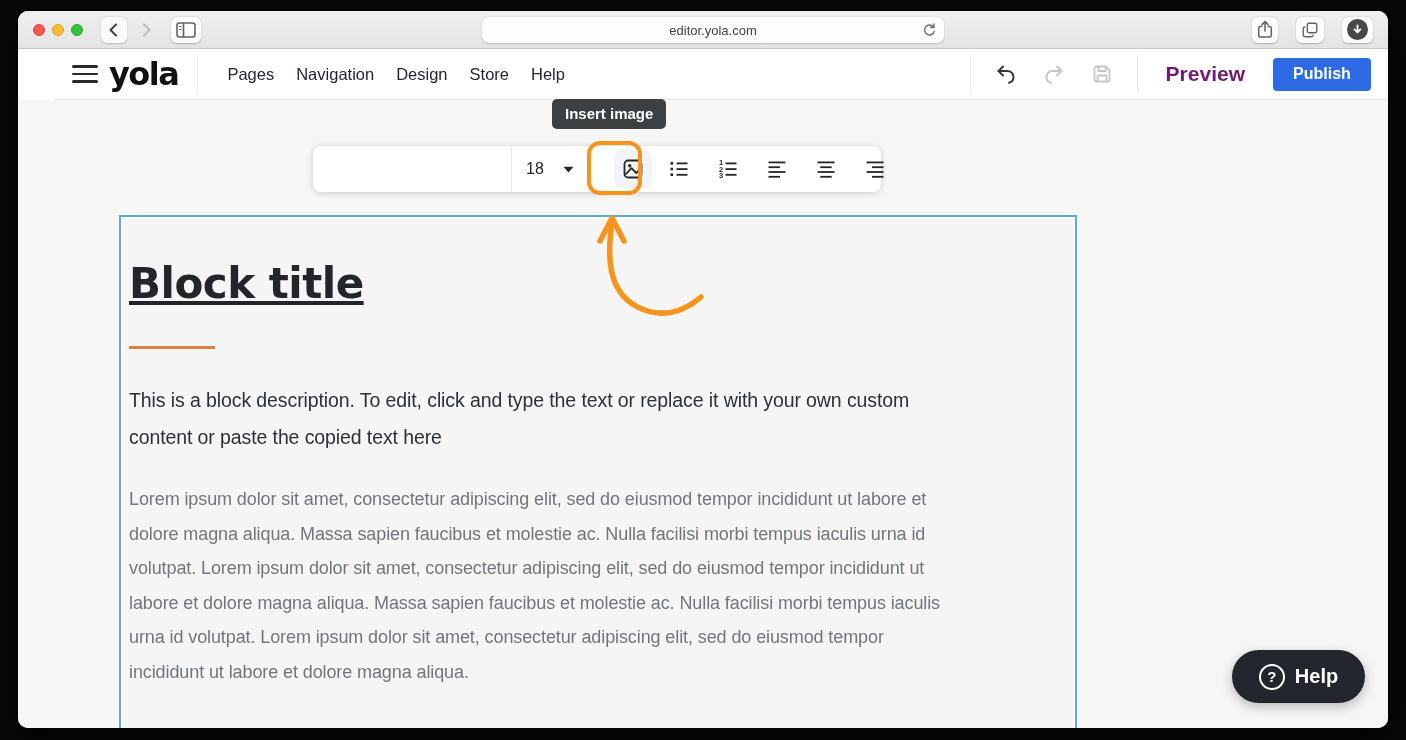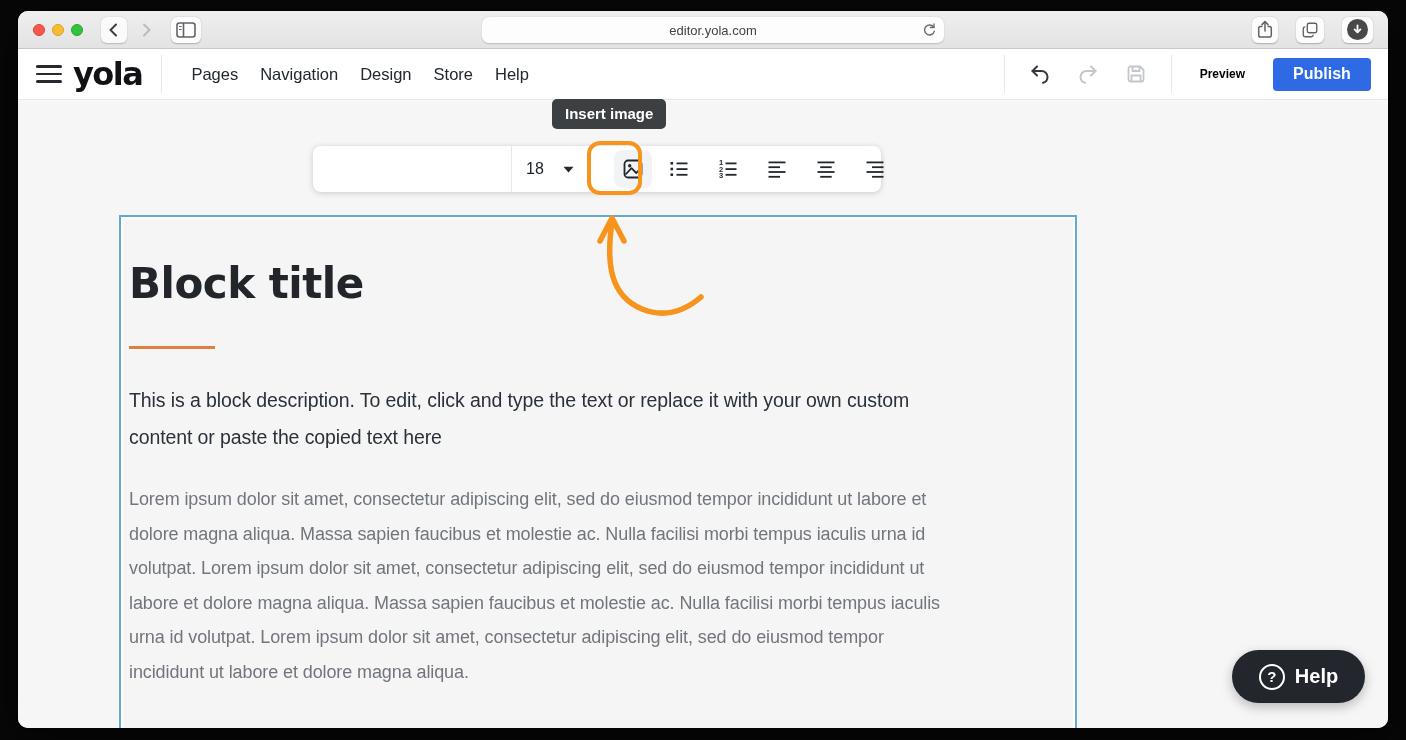--- a/index.html
+++ b/index.html
@@ -40,38 +40,38 @@
     display:flex; align-items:center; justify-content:center;
     font-size:13px; color:#3f4347;
   }
   .urlbar .reload { position:absolute; right:7px; top:4.5px; color:#6a6e72; }
   .chrome-right { margin-left:auto; display:flex; gap:18px; }
   .dl-circle { width:21px; height:21px; border-radius:50%; background:#48484a;
     display:flex; align-items:center; justify-content:center; color:#fff; }
   
   .app-header {
     height:51px; background:#fff; border-bottom:1px solid #e5e7ea;
-    display:flex; align-items:center; padding:0 17px 0 18px; position:relative;
+    display:flex; align-items:center; padding:0 17px 0 18px; position:relative;margin-left:36px;
   }
   .hamburger { width:26px; display:flex; flex-direction:column; gap:5px; cursor:pointer; }
   .hamburger i { display:block; height:2.5px; background:#26292e; border-radius:2px; }
   .brand { position:relative; margin-left:11px; font-family:"DejaVu Sans", sans-serif;
     font-weight:700; font-size:32px; letter-spacing:-1.5px; color:#111215; line-height:40px; padding-right:4px;}
   .flag { position:absolute; left:15px; top:21px; width:17px; height:11px;
     transform:rotate(-9deg) skewX(-10deg); border-radius:1.5px; overflow:hidden; }
   .flag .b { height:50%; background:#0f61c9; }
   .flag .y { height:50%; background:#ffd500; }
   .vdiv { width:1px; height:38px; background:#e5e7ea; }
   .vdiv.logo-div { margin-left:15px; }
   .main-nav { display:flex; gap:22px; margin-left:29px; font-size:16.5px; color:#22272e; }
   .main-nav span { cursor:pointer; }
   .header-right { margin-left:auto; display:flex; align-items:center; }
   .hist-icons { display:flex; align-items:center; gap:24px; margin:0 23px; }
   .icon-undo { color:#33383e; } .icon-redo, .icon-save { color:#c3c7cb; }
-  .preview { font-size:12px; font-weight:700; color:#000000; margin:0 28px; cursor:pointer; }
+  .preview { font-size:21px; font-weight:700; color:#701a75; margin:0 28px; cursor:pointer; }
   .publish {
     width:98px; height:33px; border:none; border-radius:4px; background:#2d6ae3;
     color:#fff; font-size:16px; font-weight:700; font-family:inherit; cursor:pointer;
   }
   
   .tooltip {
     position:absolute; left:534px; top:88px; height:30px; line-height:30px;
     background:#3c4043; color:#fff; border-radius:5px; padding:0 13px;
     font-size:15px; z-index:30;font-weight:bold;
   }
@@ -98,21 +98,21 @@
   
   .canvas { position:absolute; left:0; top:89px; width:1370px; height:628px;
     background:#f6f6f7; overflow:hidden; }
   .block {
     position:absolute; left:101px; top:115px; width:958px; height:540px;
     border:2px solid #61abd1; box-shadow:inset 0 0 0 2px #ffffff;
     background:#f5f5f6; padding:13px 8px 0 8px;
   }
   .superscript { font-size:17px; font-weight:700; color:#82888e; line-height:22px; }
   .block-title { margin-top:30px; font-family:"DejaVu Sans", sans-serif; font-weight:700;
-    font-size:42px; line-height:48px; color:#22262a; letter-spacing:-0.5px; }
+    font-size:42px; line-height:48px; color:#22262a; letter-spacing:-0.5px;text-decoration:underline; }
   .rule { margin-top:38px; width:86px; height:3px; background:#dd8040; }
   .desc { margin-top:33px; font-size:19.5px; line-height:37px; color:#2b3139;
     white-space:pre-line; letter-spacing:-0.1px; }
   .lorem { margin-top:26px; font-size:18px; line-height:34.5px; color:#71767c;
     white-space:pre-line; letter-spacing:-0.1px; }
   
   .help-pill {
     position:absolute; left:1214px; top:550px; width:133px; height:53px;
     background:#23272d; border-radius:27px; display:flex; align-items:center;
     justify-content:center; gap:10px; color:#fff; cursor:pointer;

